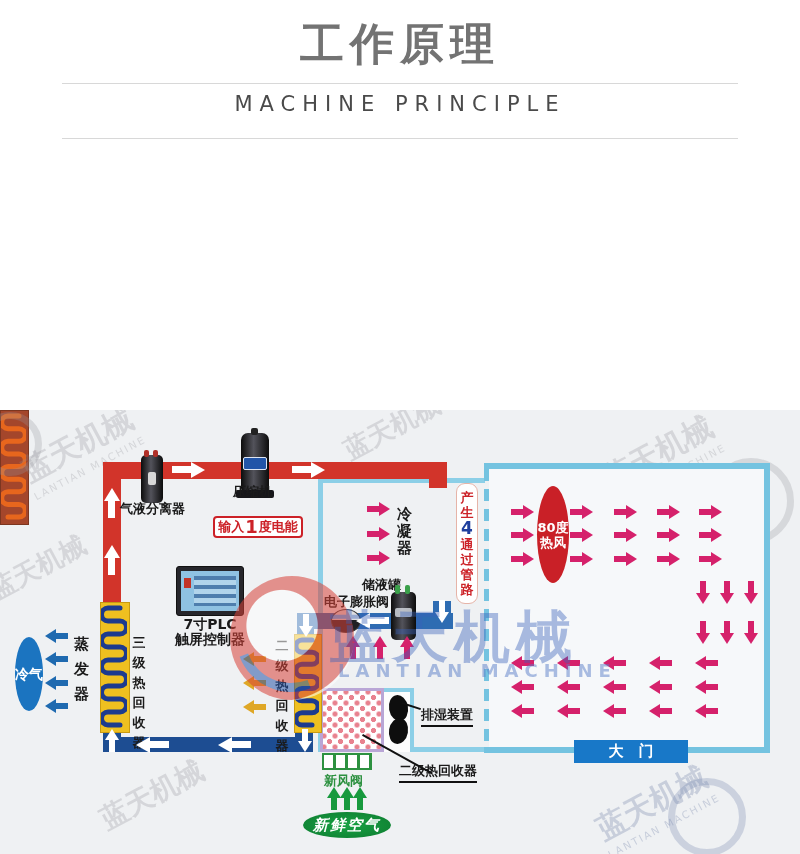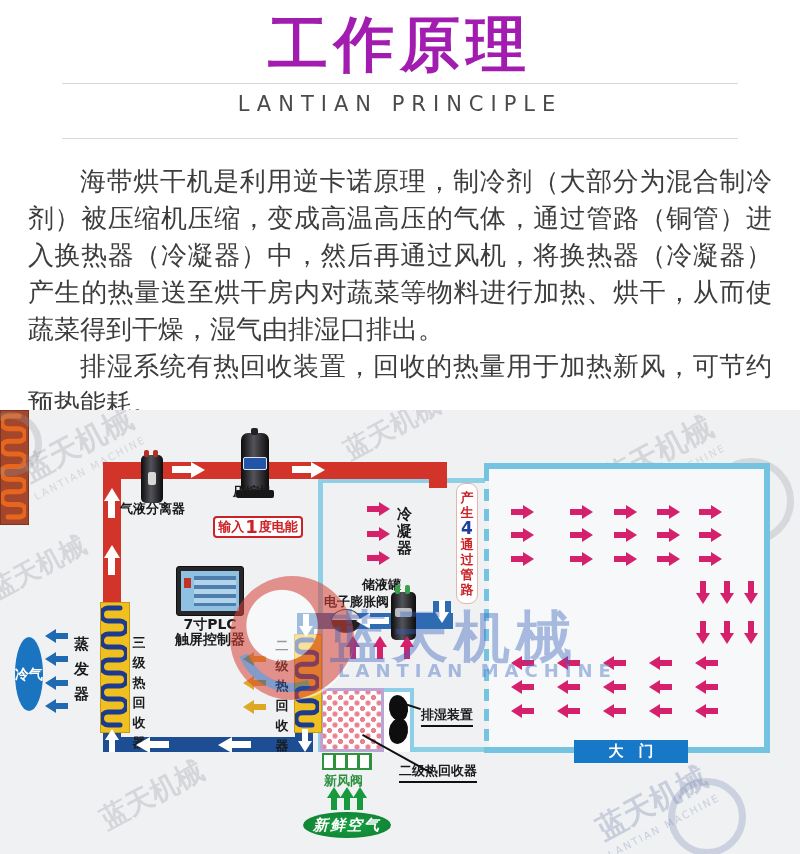--- a/index.html
+++ b/index.html
@@ -1,21 +1,21 @@
 <!DOCTYPE html>
 <html><head>
 <meta charset="utf-8">
 <style>
   *{box-sizing:border-box;margin:0;padding:0}
   body{width:800px;margin:0;font-family:"DejaVu Sans","Liberation Sans",sans-serif;background:#fff}
   .page{position:relative;width:800px;height:854px;overflow:hidden;background:#fff}
 
   
   header{padding-top:18px;text-align:center}
-  .title{font-size:60px;font-weight:700;color:#a21caf;letter-spacing:6px;line-height:52px}
+  .title{font-size:44px;font-weight:700;color:#737373;letter-spacing:6px;line-height:52px}
   .rule{height:1px;background:#d8d8d8;margin:13px 62px 0}
   .subtitle{font-size:21px;color:#4a4a4a;letter-spacing:7px;padding:8px 0 9px;font-weight:400}
 
   
   .intro{margin:24px 28px 0;color:#3d3d3d;font-size:26px;line-height:37px;word-break:break-all;text-align:justify}
   .intro p{text-indent:2em}
 
   
   .diagram{position:absolute;left:0;top:410px;width:800px;height:444px;background:#eff1f3;overflow:hidden}
   .abs{position:absolute}
@@ -100,48 +100,45 @@
   .wm-center-en{position:absolute;left:338px;top:250px;font-size:18px;font-weight:700;letter-spacing:6px;color:rgba(90,125,200,.5);z-index:30;white-space:nowrap}
 </style>
 </head>
 <body>
 
 <div class="page">
 
   <header>
     <div class="title">工作原理</div>
     <div class="rule"></div>
-    <div class="subtitle">LANTIAN PRINCIPLE</div>
+    <div class="subtitle">MACHINE PRINCIPLE</div>
     <div class="rule"></div>
   </header>
 
-  <section class="intro">
-    <p>海带烘干机是利用逆卡诺原理，制冷剂（大部分为混合制冷剂）被压缩机压缩，变成高温高压的气体，通过管路（铜管）进入换热器（冷凝器）中，然后再通过风机，将换热器（冷凝器）产生的热量送至烘干房内对蔬菜等物料进行加热、烘干，从而使蔬菜得到干燥，湿气由排湿口排出。</p>
-    <p>排湿系统有热回收装置，回收的热量用于加热新风，可节约预热能耗。</p>
-  </section>
 
   <div class="diagram" id="diagram">
 
     <div class="wm" style="left:18px;top:14px;font-size:30px"><span>蓝天机械</span><span class="en">LANTIAN MACHINE</span></div>
     <div class="wm" style="left:340px;top:0px;font-size:26px"><span>蓝天机械</span></div>
     <div class="wm" style="left:598px;top:22px;font-size:30px"><span>蓝天机械</span><span class="en">LANTIAN MACHINE</span></div>
     <div class="wm" style="left:-14px;top:140px;font-size:26px"><span>蓝天机械</span></div>
     <div class="wm" style="left:612px;top:140px;font-size:26px"><span>蓝天机械</span></div>
     <div class="wm" style="left:96px;top:366px;font-size:28px"><span>蓝天机械</span></div>
     <div class="wm bluish" style="left:592px;top:372px;font-size:30px"><span>蓝天机械</span><span class="en">LANTIAN MACHINE</span></div>
     <div class="ring" style="left:-22px;top:2px;width:64px;height:64px"></div>
     <div class="ring" style="left:708px;top:48px;width:86px;height:86px"></div>
     <div class="ring bluish" style="left:668px;top:368px;width:78px;height:78px"></div>
 
     <div class="abs" style="left:489px;top:59px;width:275px;height:278px;background:#f6f8fa;z-index:1"></div>
     <div class="abs skyblue" style="left:484px;top:53px;width:286px;height:6px;z-index:2"></div>
     <div class="abs skyblue" style="left:764px;top:53px;width:6px;height:290px;z-index:2"></div>
     <div class="abs skyblue" style="left:484px;top:337px;width:286px;height:6px;z-index:2"></div>
     <div class="abs room-left-dashed" style="left:484px;top:59px;width:5px;height:278px;z-index:2"></div>
     <div class="door">大　门</div>
+    <div class="oval vt" style="left:537px;top:76px;width:32px;height:97px;background:#c92027;font-size:13px;line-height:15px">80度热风</div>
 
     <div class="abs machine-border" style="left:318px;top:68px;width:5px;height:274px"></div>
     <div class="abs machine-border" style="left:318px;top:68px;width:167px;height:5px"></div>
     <div class="abs machine-border" style="left:318px;top:337px;width:166px;height:5px"></div>
 
     <div class="pipe red" style="left:103px;top:52px;width:344px;height:17px"></div>
     <div class="pipe red" style="left:103px;top:52px;width:18px;height:140px"></div>
     <div class="pipe red" style="left:429px;top:52px;width:18px;height:26px;z-index:3"></div>
 
     <div class="condenser" id="coil-cond"><svg width="25" height="111" viewBox="0 0 25 111">

